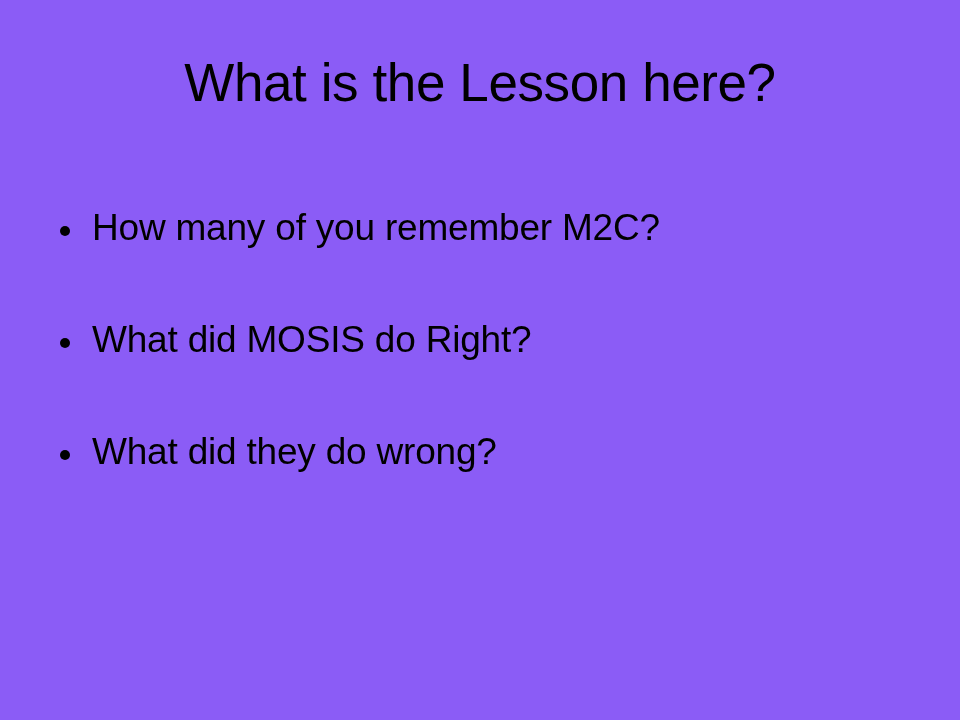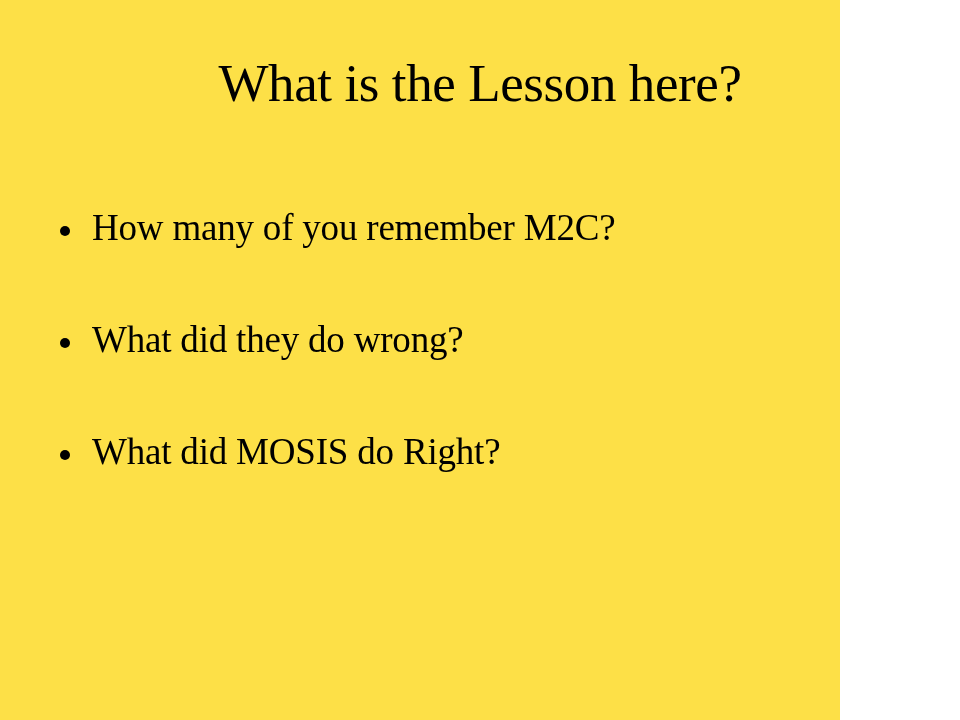--- a/index.html
+++ b/index.html
@@ -9,24 +9,23 @@
   body {
     width: 960px;
     height: 720px;
     background: #ffffff;
     font-family: "Liberation Sans", "DejaVu Sans", sans-serif;
     overflow: hidden;
   }
 
   #slide {
     position: relative;
-    width: 840px;
+    width: 960px;
     height: 720px;
-    background: #fde047;
-    font-family: Liberation Serif, serif;
+    background: #8b5cf6;
   }
 
   
   #slide-title {
     position: absolute;
     left: 60px;
     top: 52px;
     width: 840px;
     text-align: center;
     color: #000000;
@@ -82,23 +81,23 @@
 
   <div id="slide-body">
 
     <div class="bullet-row">
       <span class="bullet-marker"></span>
       <span class="bullet-text">How many of you remember M2C?</span>
     </div>
 
     <div class="bullet-row">
       <span class="bullet-marker"></span>
-      <span class="bullet-text">What did they do wrong?</span>
+      <span class="bullet-text">What did MOSIS do Right?</span>
     </div>
 
     <div class="bullet-row">
       <span class="bullet-marker"></span>
-      <span class="bullet-text">What did MOSIS do Right?</span>
+      <span class="bullet-text">What did they do wrong?</span>
     </div>
 
   </div>
 
 </div>
 
 </body></html>

